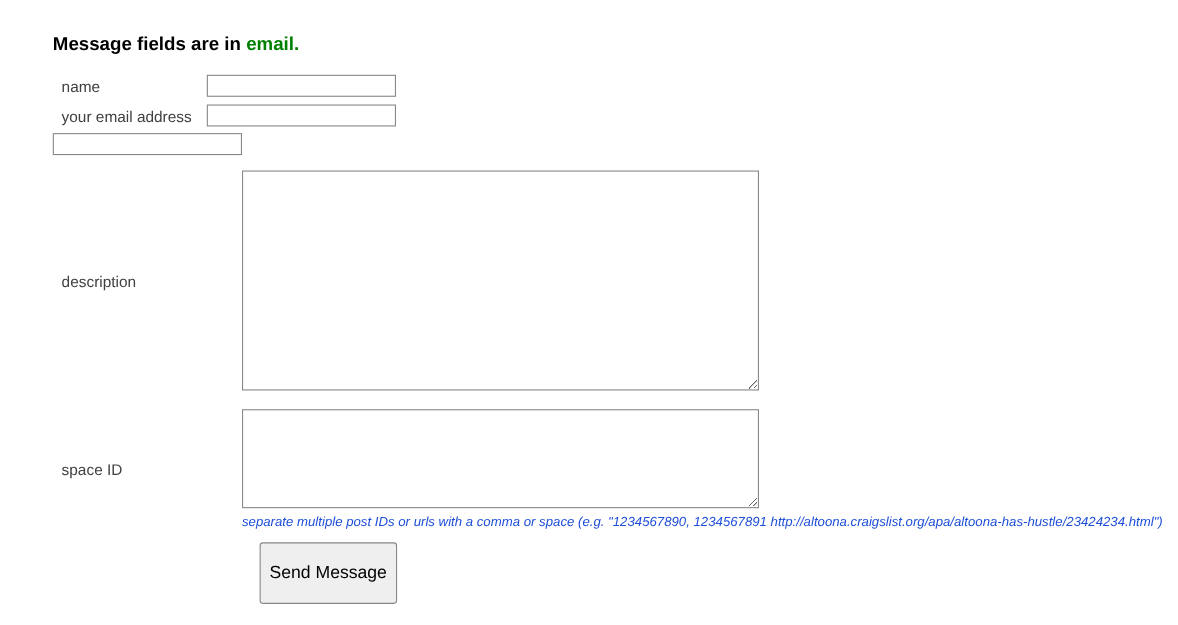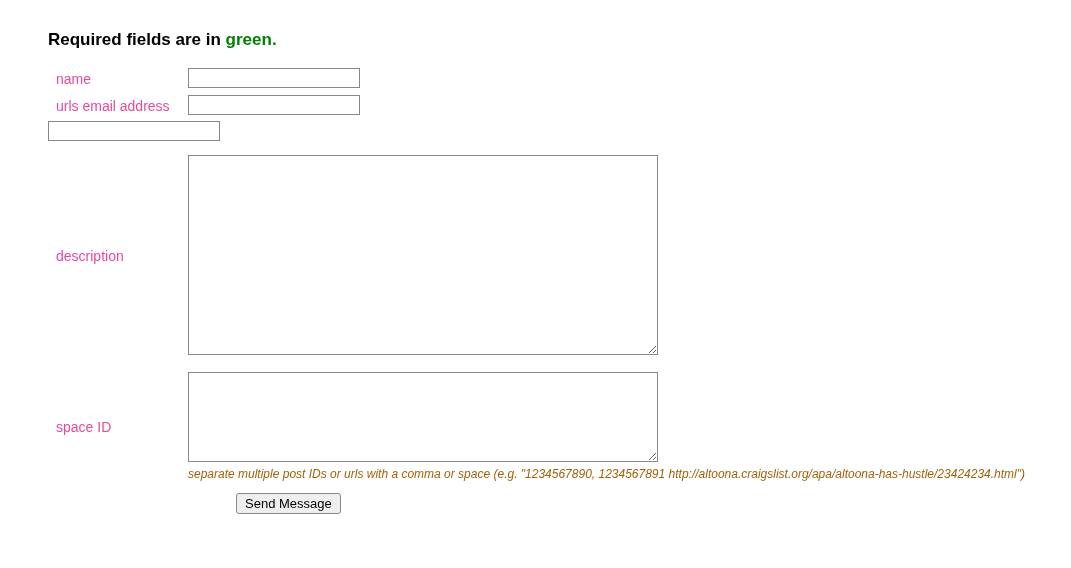--- a/index.html
+++ b/index.html
@@ -18,21 +18,21 @@
     .heading .green-word {
       color: #008000;
     }
     .form-row {
       display: flex;
       align-items: flex-start;
       margin-bottom: 6px;
     }
     .label {
       width: 140px;
-      color: #ec4899;
+      color: #404040;
       padding-top: 3px;
       padding-left: 8px;
       box-sizing: border-box;
       line-height: 1.25;
     }
     .label.center-vert {
       align-self: center;
       padding-top: 0;
     }
     input[type="text"] {
@@ -56,61 +56,62 @@
       width: 470px;
       height: 200px;
     }
     textarea.post-id {
       width: 470px;
       height: 90px;
     }
     .post-id-block .hint {
       font-style: italic;
       font-size: 12px;
-      color: #a16207;
+      color: #1d4ed8;
       margin-top: 2px;
       max-width: 870px;
       line-height: 1.3;
     }
     .submit-row {
       margin-top: 10px;
       margin-left: 188px;
     }
     button.send {
       font-family: Arial, Helvetica, sans-serif;
-      font-size: 13px;
-      padding: 2px 8px;
+      font-size: 16px;
+      padding: 18px 8px;
       background: #efefef;
       border: 1px solid #888;
       border-radius: 3px;
       cursor: pointer;
     }
     .description-row, .postid-row {
       margin-top: 14px;
+      gap: 32px;
     }
     .field-col {
       flex: 0 0 auto;
     }
   </style>
 </head>
 <body>
 
 <div class="heading">
-  <span>Required fields are in </span><span class="green-word">green.</span>
+  <span>Message fields are in </span><span class="green-word">email.</span>
 </div>
 
 <div class="form-row">
   <div class="label">name</div>
   <div class="field-col">
     <input type="text" value="" style="">
   </div>
 </div>
 
 <div class="form-row">
-  <div class="label">urls email address</div>
+  <div class="label">your email address</div>
   <div class="field-col">
     <input type="text" value="" style="">
   </div>
 </div>
 
 <div class="form-row">
   <div class="field-col">
     <input type="text" value="" style="">
   </div>
 </div>

